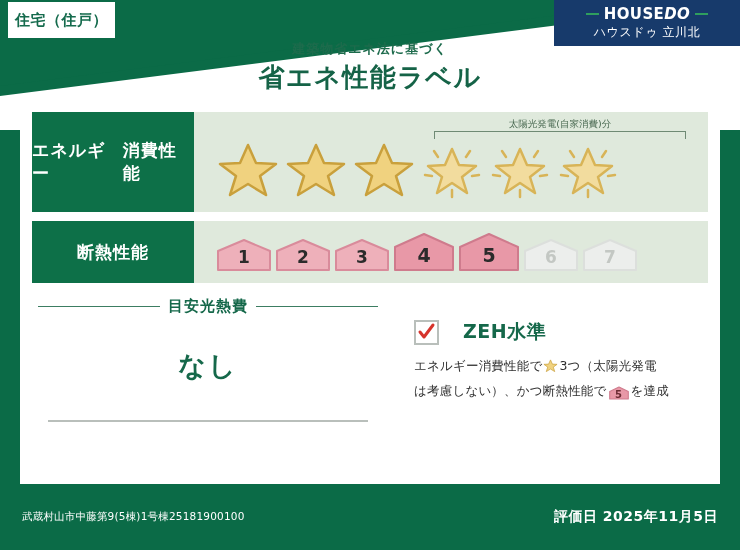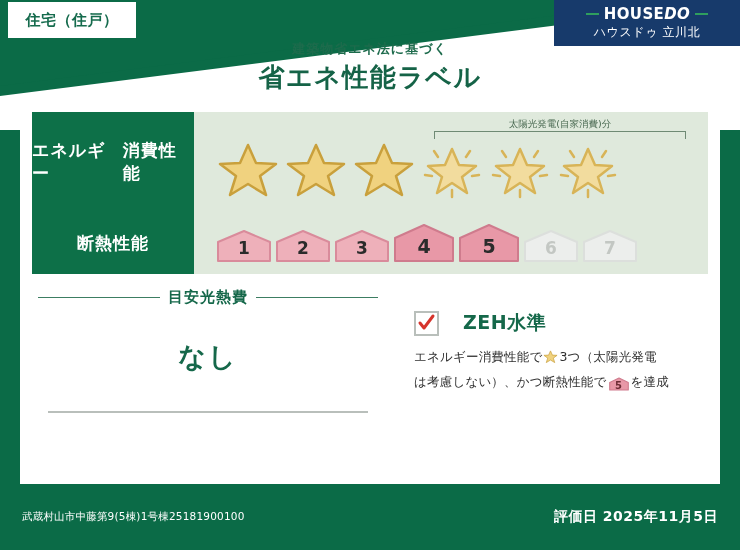--- a/index.html
+++ b/index.html
@@ -33,21 +33,21 @@
     height: 130px;
     overflow: hidden;
   }
   .diagonal-white svg { display: block; }
 
   
   .type-tab {
     position: absolute;
     left: 8px;
     top: 2px;
-    width: 128px;
+    width: 107px;
     height: 36px;
     background: #ffffff;
     display: flex;
     align-items: center;
     justify-content: center;
     z-index: 6;
   }
   .type-tab span {
     font-size: 15px;
     font-weight: bold;
@@ -136,20 +136,21 @@
     display: flex;
     align-items: stretch;
     margin: 0 12px;
   }
   .metric-row.energy {
     height: 100px;
     margin-top: 10px;
   }
   .metric-row.insulation {
     height: 62px;
+    margin-top: 9px;
   }
   .metric-label {
     width: 162px;
     background: #0d7048;
     color: #ffffff;
     display: flex;
     align-items: center;
     justify-content: center;
     font-size: 17px;
     font-weight: bold;

